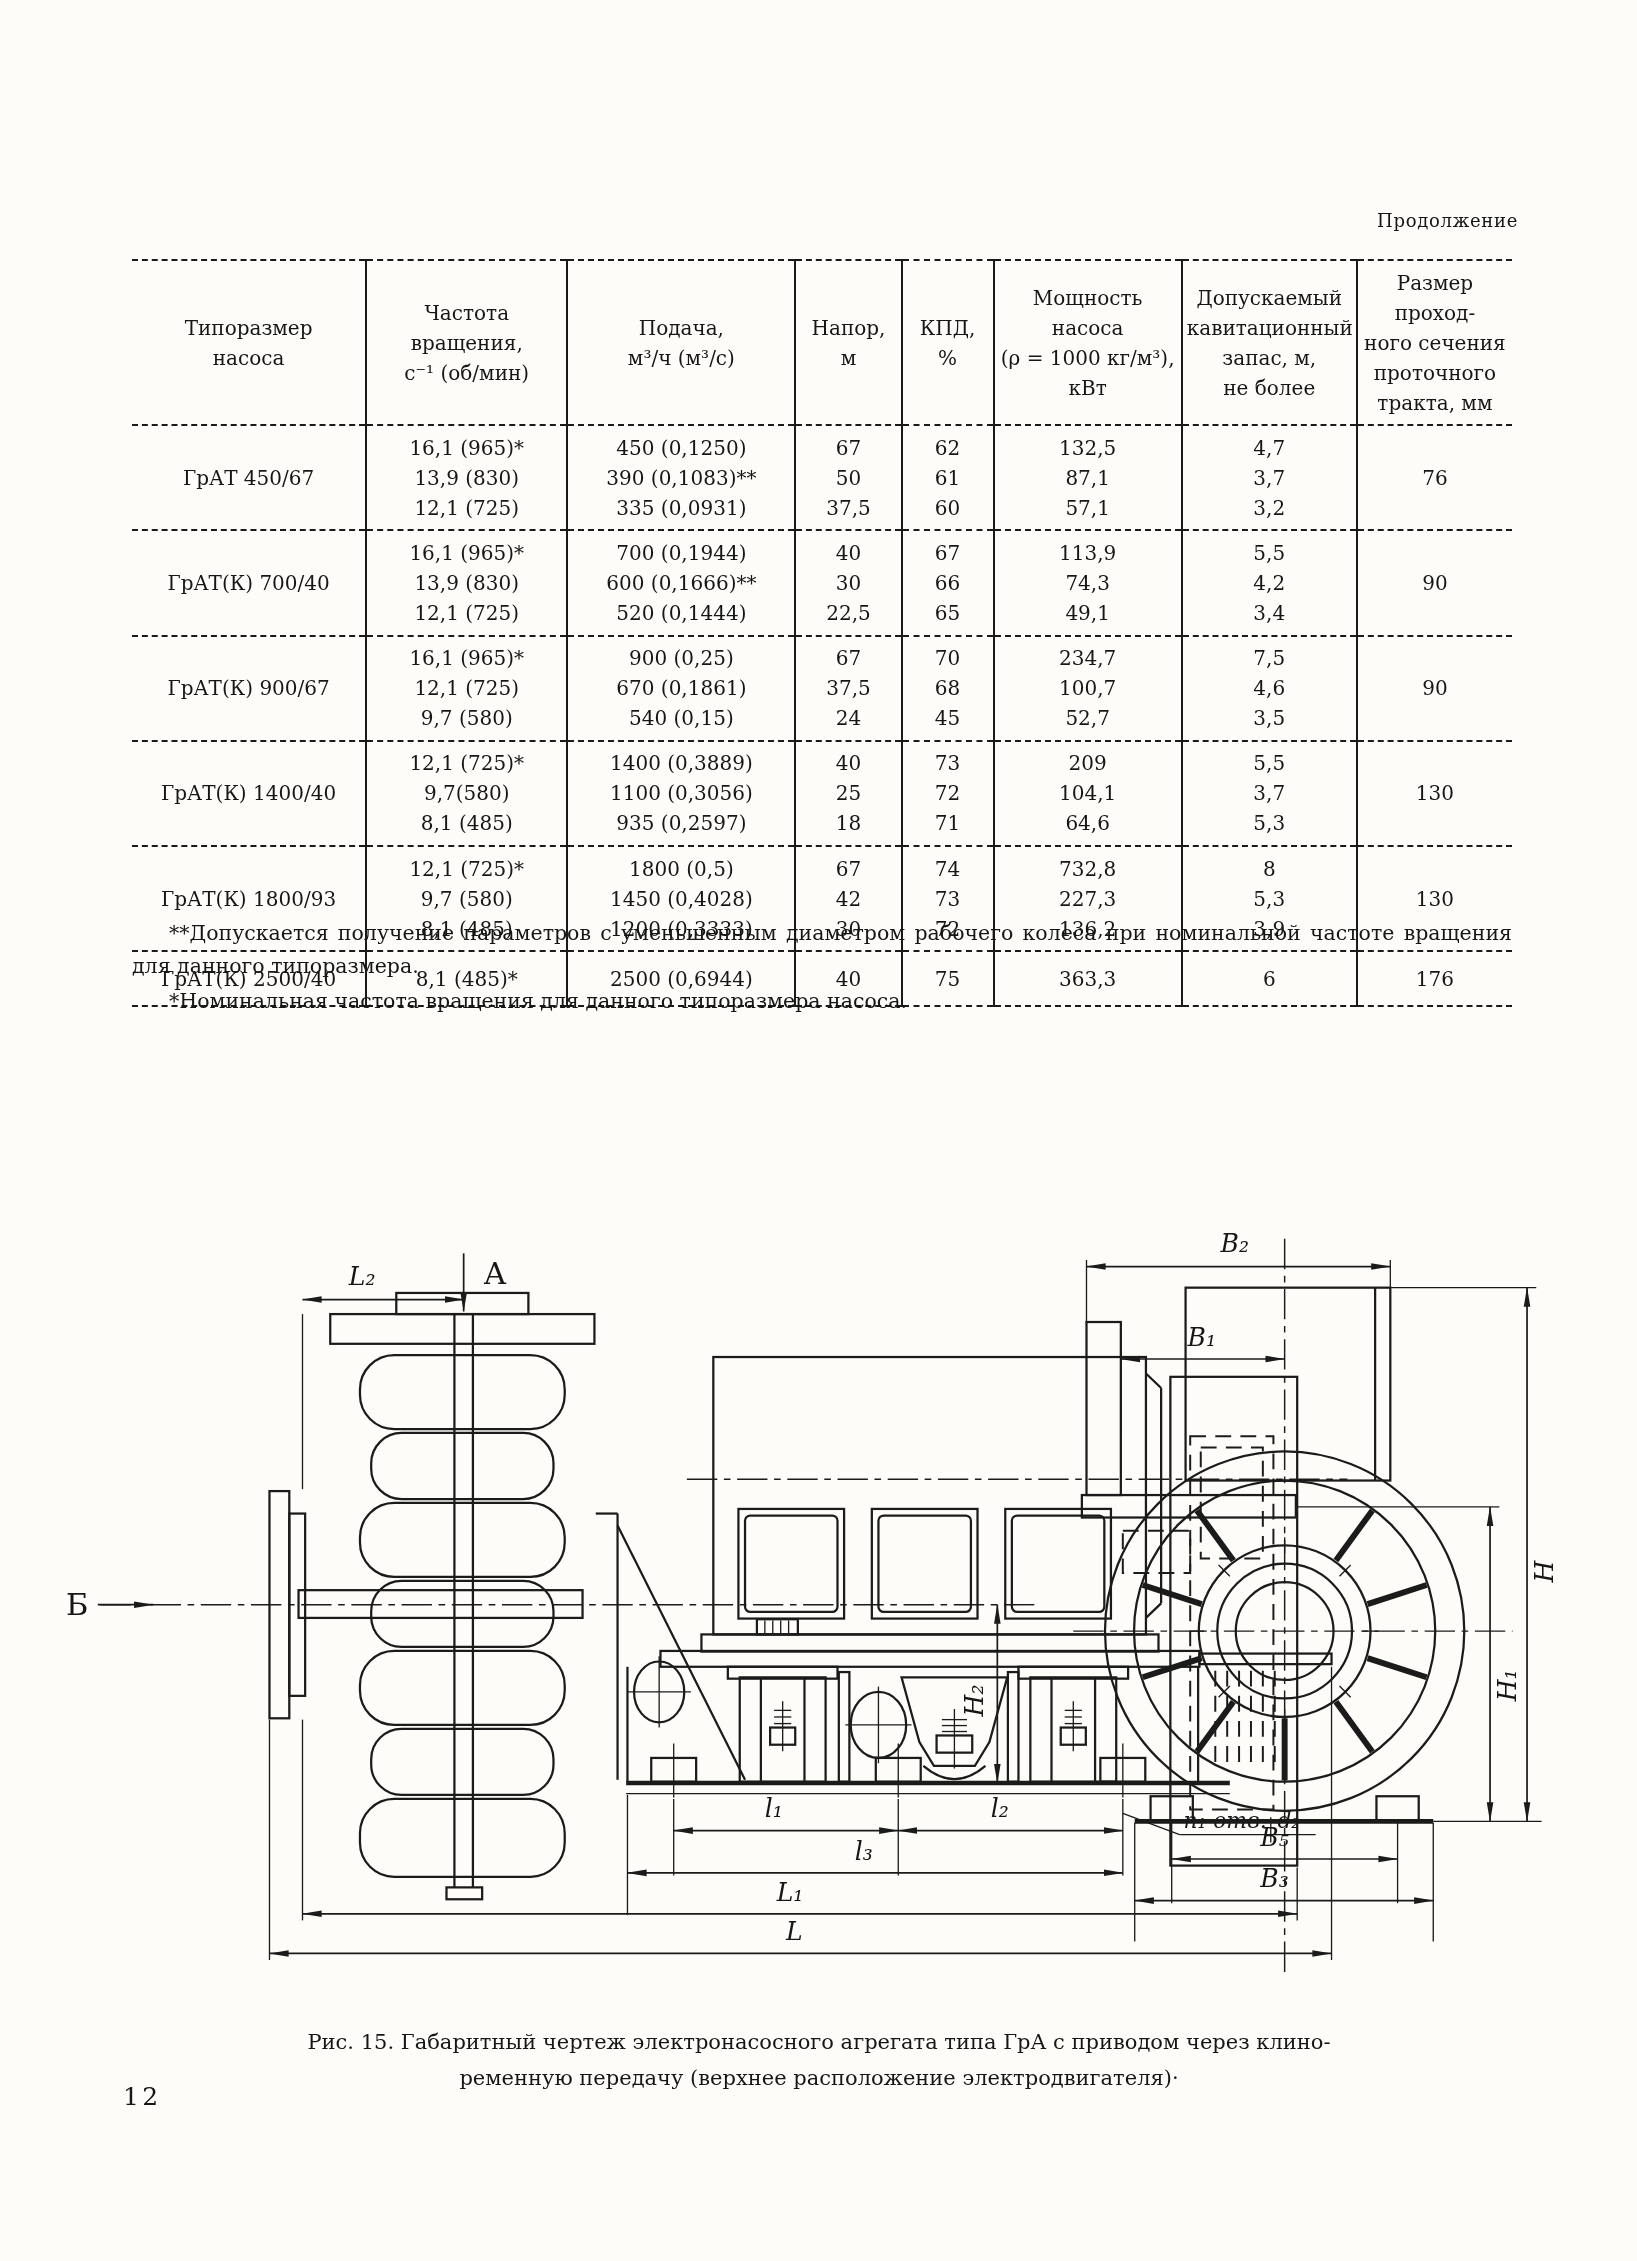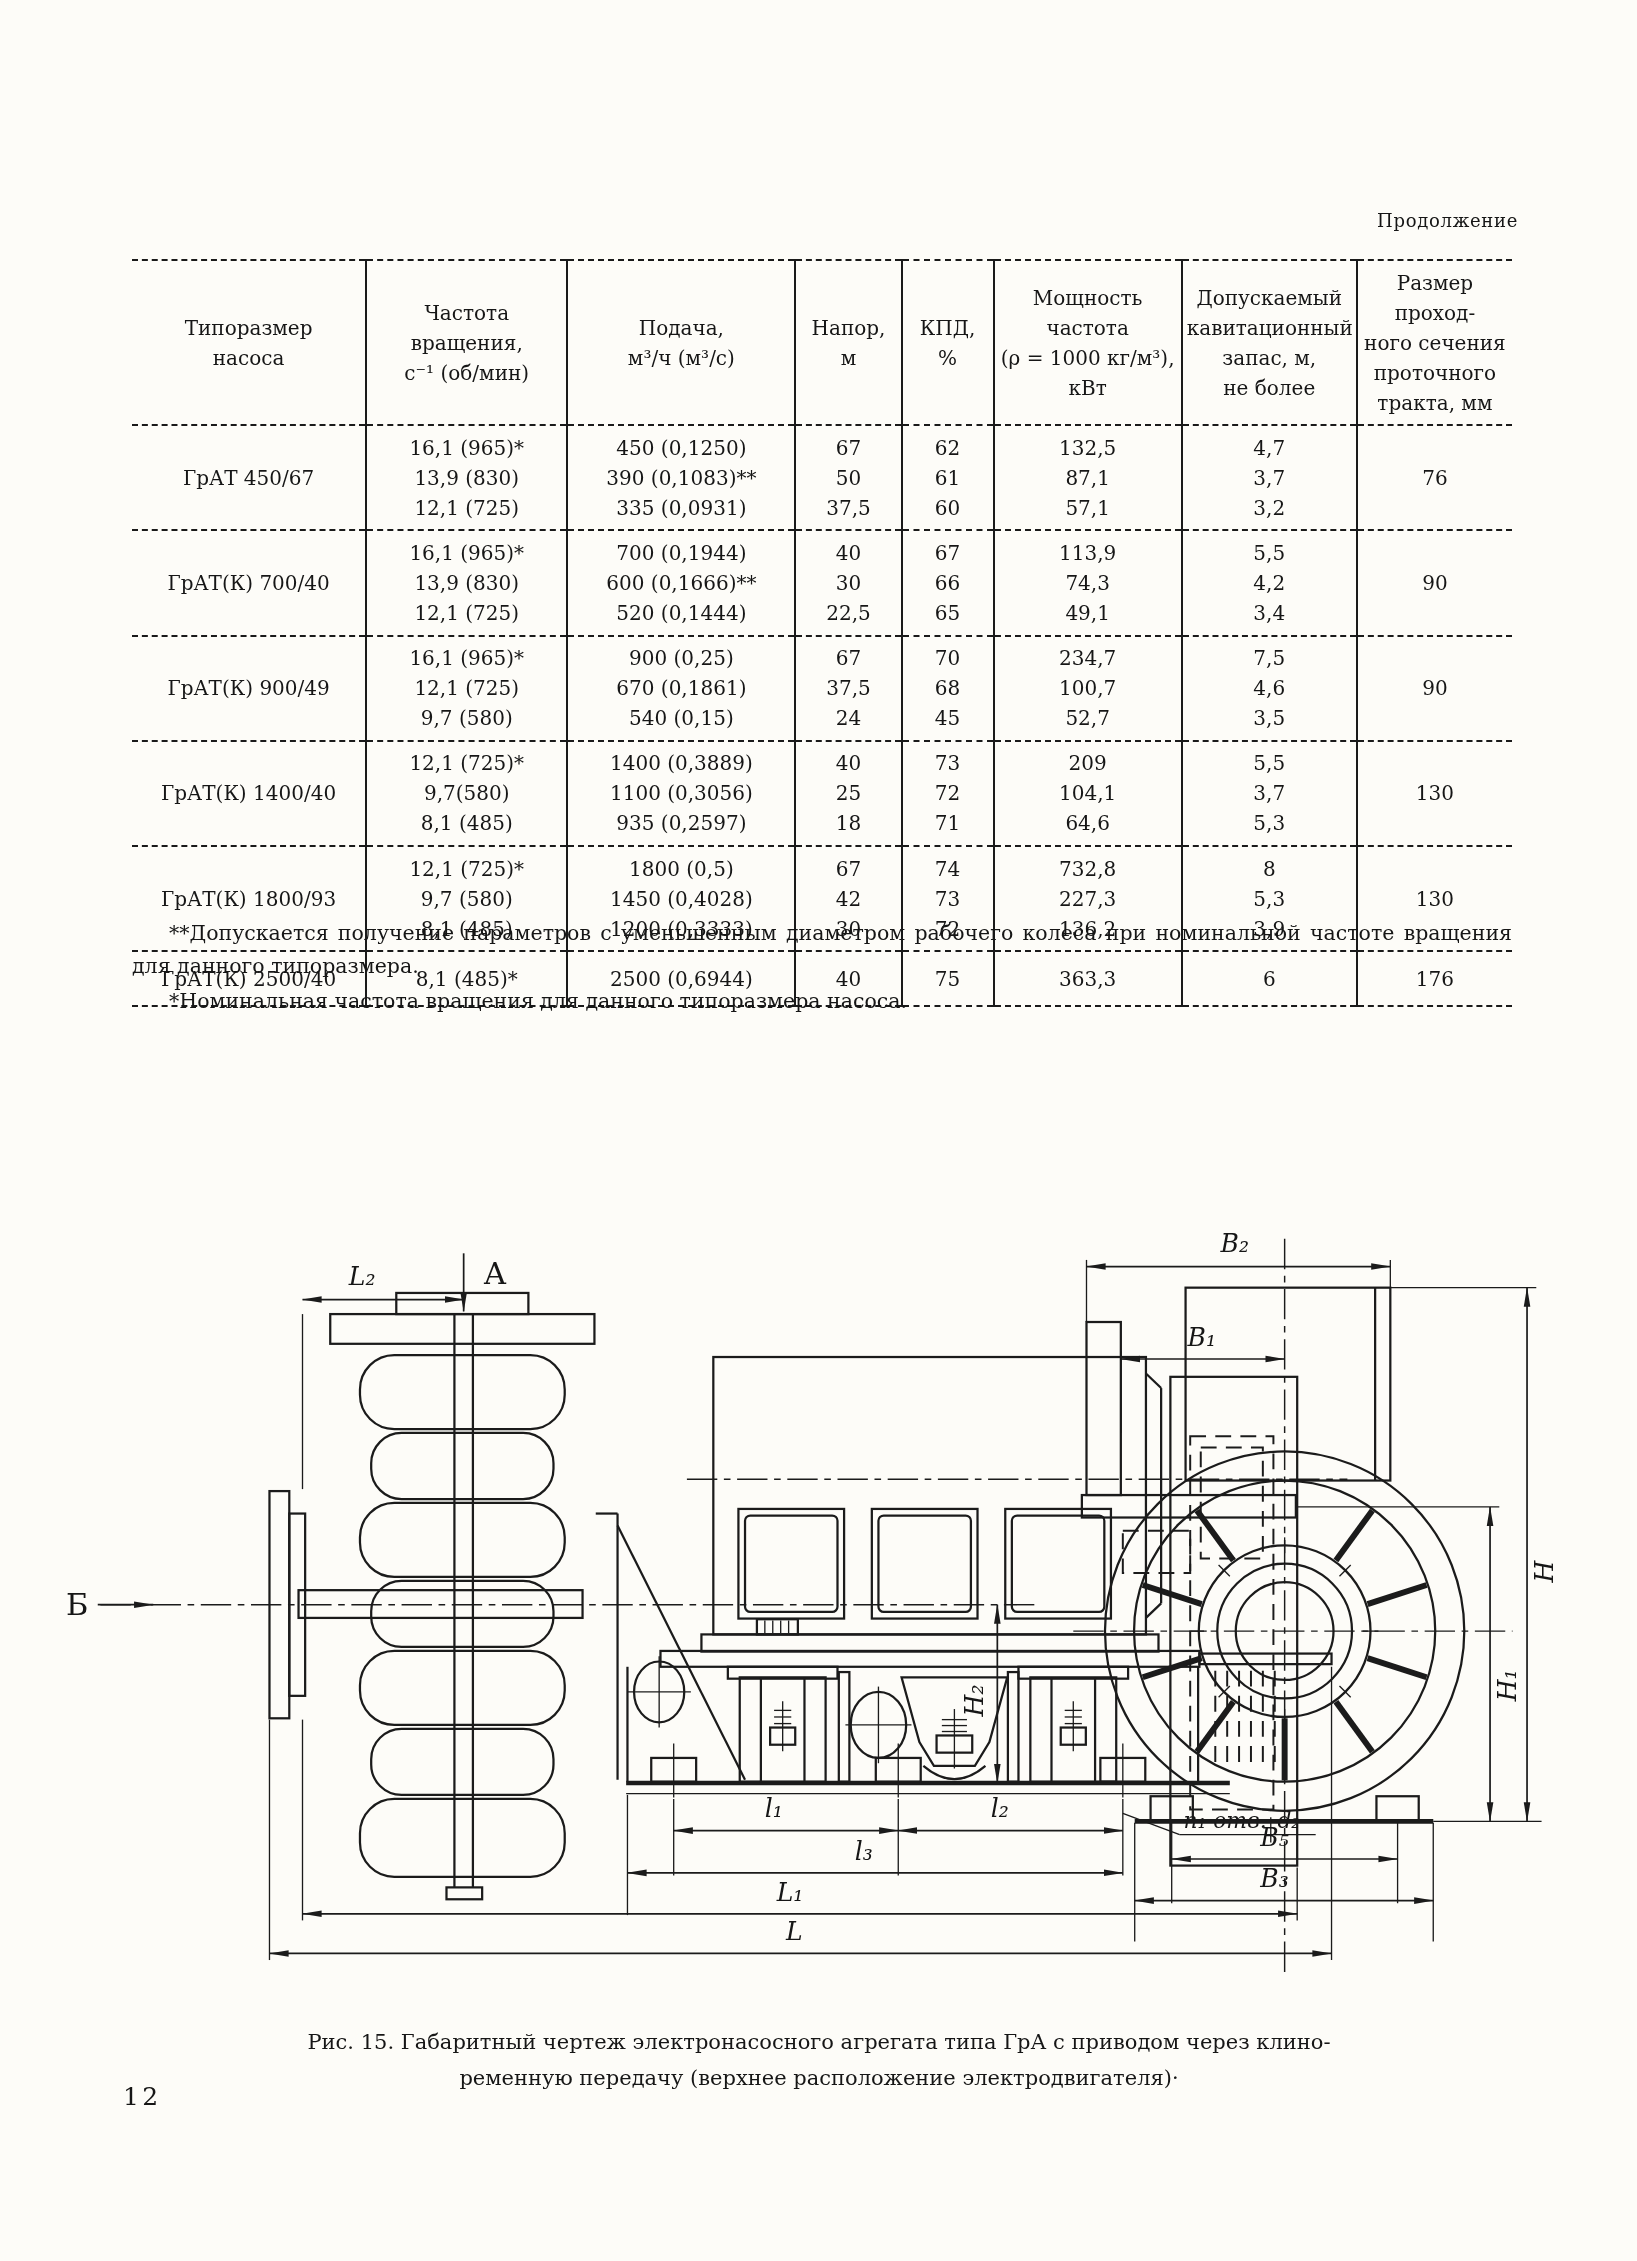--- a/index.html
+++ b/index.html
@@ -83,21 +83,21 @@
             <th>Частота
 вращения,
 с⁻¹ (об/мин)</th>
             <th>Подача,
 м³/ч (м³/с)</th>
             <th>Напор,
 м</th>
             <th>КПД,
 %</th>
             <th>Мощность
-частота
+насоса
 (ρ = 1000 кг/м³),
 кВт</th>
             <th>Допускаемый
 кавитационный
 запас, м,
 не более</th>
             <th>Размер проход-
 ного сечения
 проточного
 тракта, мм</th>
@@ -142,21 +142,21 @@
 65</td>
             <td>113,9
 74,3
 49,1</td>
             <td>5,5
 4,2
 3,4</td>
             <td>90</td>
           </tr>
           <tr>
-            <td>ГрАТ(К) 900/49</td>
+            <td>ГрАТ(К) 900/67</td>
             <td>16,1 (965)*
 12,1 (725)
 9,7 (580)</td>
             <td>900 (0,25)
 670 (0,1861)
 540 (0,15)</td>
             <td>67
 37,5
 24</td>
             <td>70

